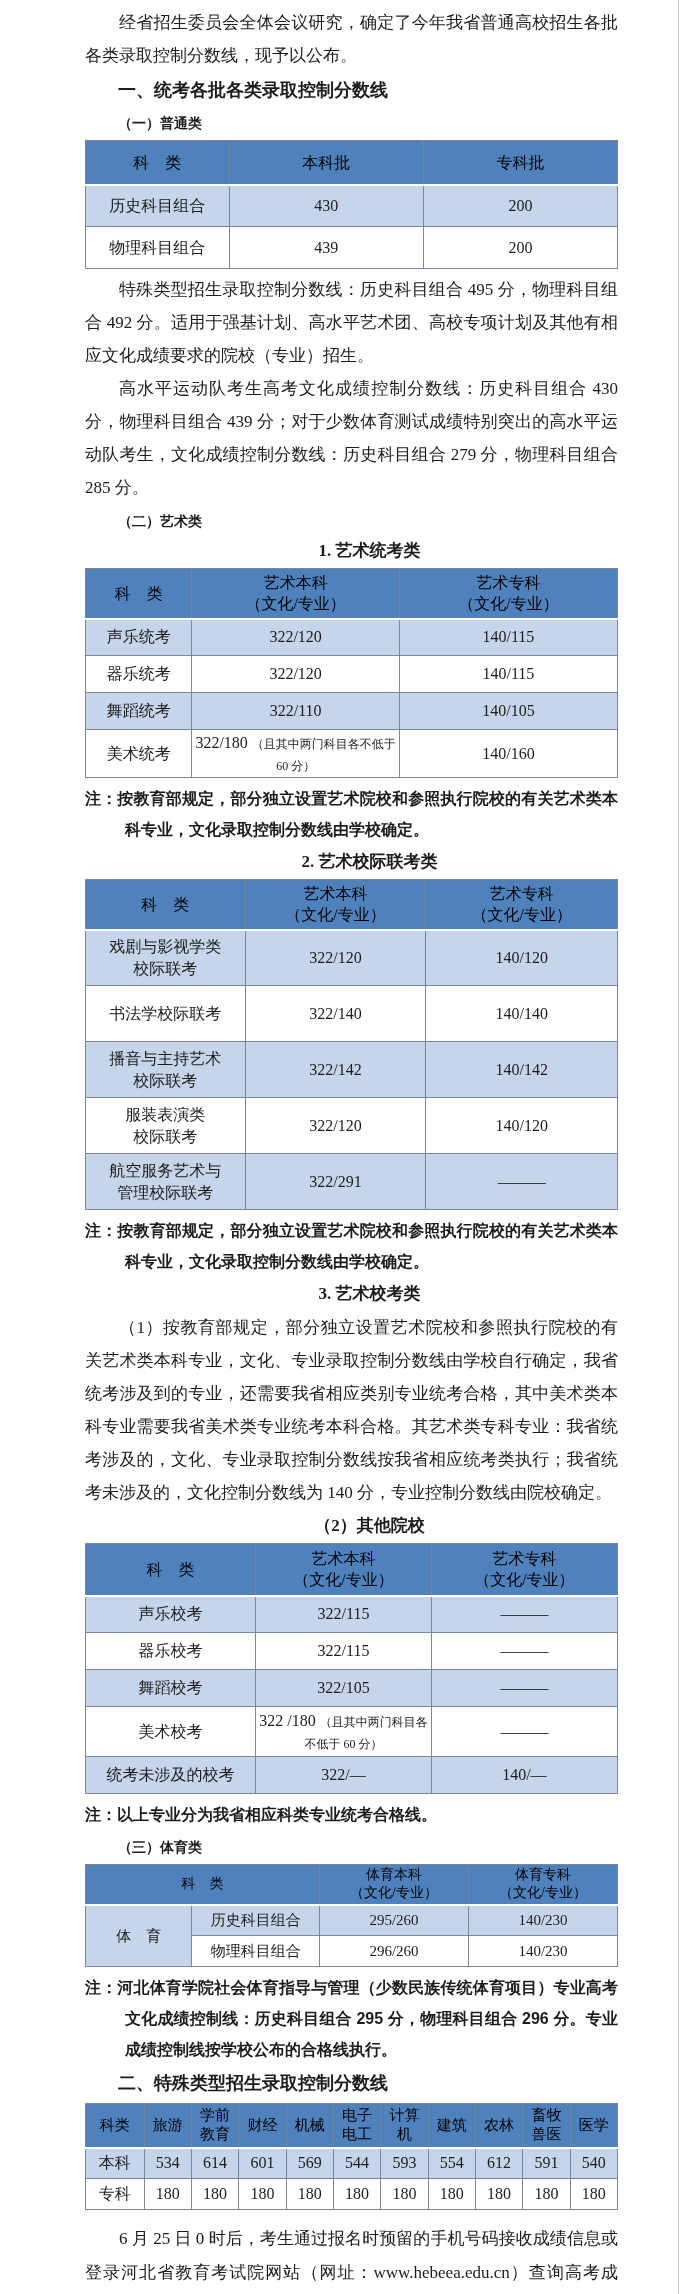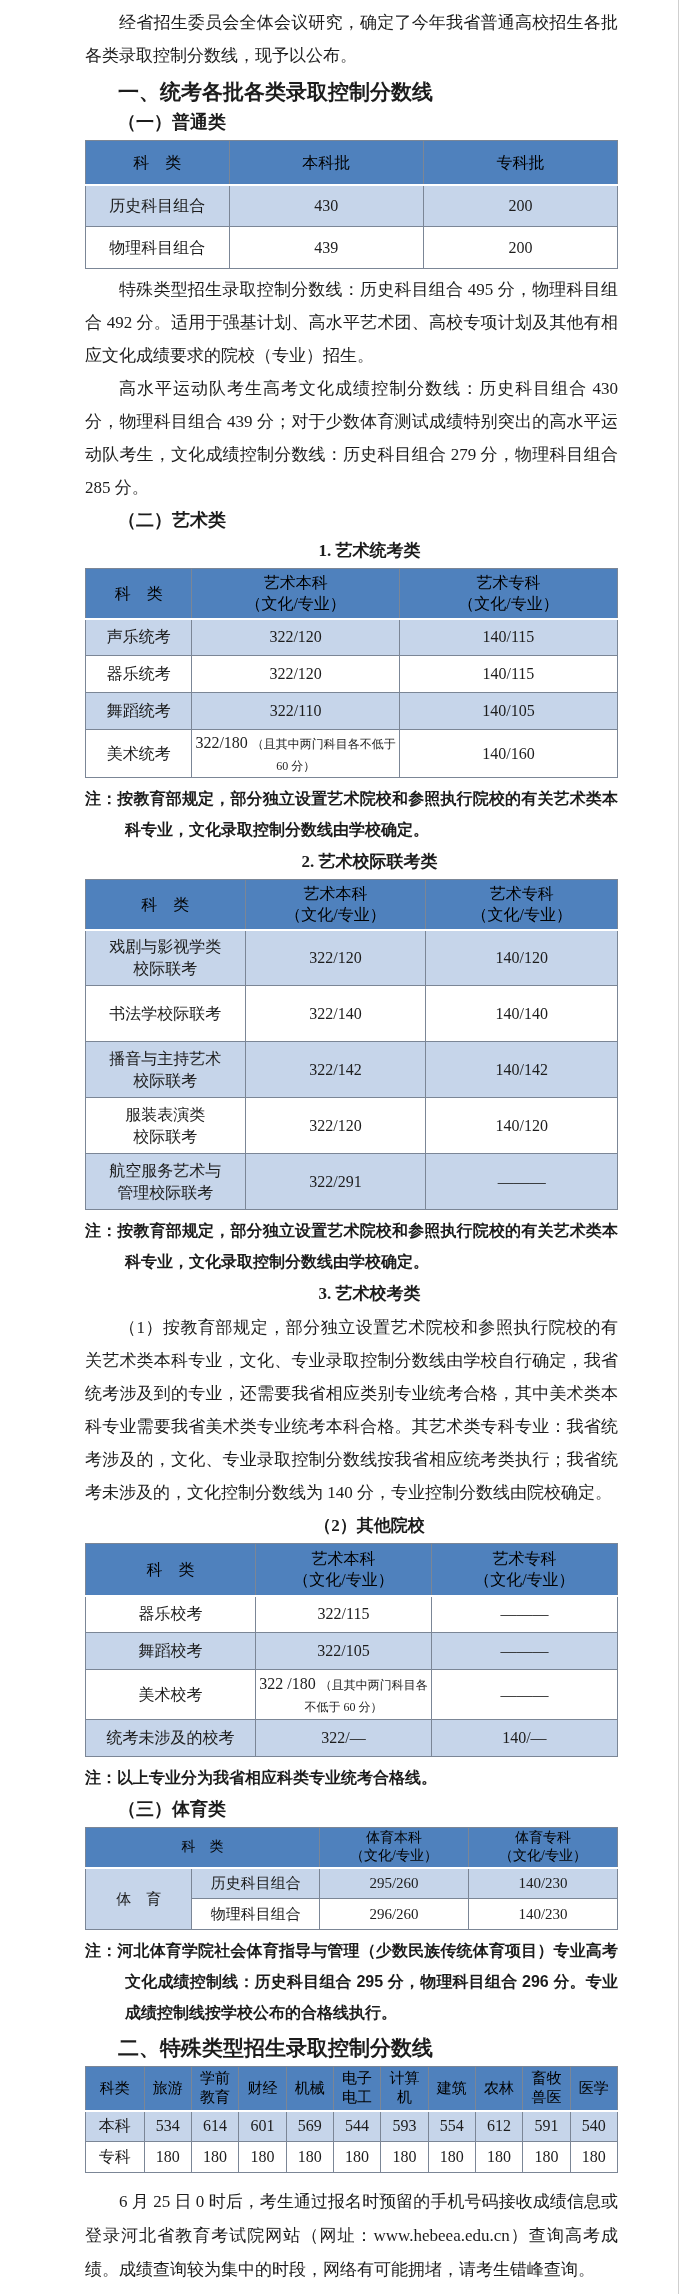--- a/index.html
+++ b/index.html
@@ -8,24 +8,24 @@
     overflow:hidden; font-family:"Liberation Serif","DejaVu Serif",serif;
     color:#1c1c1c;
   }
   .edge-line { position:absolute; right:5px; top:0; height:100%; width:1px; background:#cfcfcf; }
   .content { position:absolute; left:85px; top:6px; width:533px; }
 
   p.body { margin:0; font-size:17px; line-height:33px; text-indent:2em; text-align:justify; }
   p.body.tight { margin-top:4px; }
   p.final { margin-top:12px; line-height:34px; }
 
-  .h1 { font-family:Liberation Sans, sans-serif; font-weight:bold;
-        font-size:21px; line-height:27px; margin:6px 0 5px 0; padding-left:33px; }
-  .h2 { font-family:Liberation Mono, monospace; font-weight:bold;
-        font-size:18px; line-height:26px; margin:4px 0; padding-left:33px; }
+  .h1 { font-family:Liberation Mono, monospace; font-weight:bold;
+        font-size:18px; line-height:27px; margin:6px 0 5px 0; padding-left:33px; }
+  .h2 { font-family:Liberation Sans, sans-serif; font-weight:bold;
+        font-size:14px; line-height:26px; margin:4px 0; padding-left:33px; }
   .h3 { font-family:Liberation Serif, serif; font-weight:bold;
         font-size:17px; line-height:26px; margin:4px 0; padding-left:36px;text-align:center; }
 
   .note { font-family:"Liberation Sans","DejaVu Sans",sans-serif; font-weight:bold;
           font-size:16px; line-height:31px; margin:5px 0 3px 0;
           padding-left:40px; text-indent:-40px; text-align:justify; }
 
   table { width:100%; border-collapse:collapse; table-layout:fixed; margin:2px 0; }
   th, td { border:1px solid #7b8696; text-align:center; vertical-align:middle; padding:0 2px; box-sizing:border-box; }
   thead th { background:#4f81bd; color:#000000; font-weight:normal; font-size:16px;
@@ -206,20 +206,25 @@
       <thead>
         <tr>
           <th>科　类</th>
           <th>艺术本科
 （文化/专业）</th>
           <th>艺术专科
 （文化/专业）</th>
         </tr>
       </thead>
       <tbody>
+        <tr class="alt">
+          <td>声乐校考</td>
+          <td>322/115</td>
+          <td>———</td>
+        </tr>
         <tr>
           <td>器乐校考</td>
           <td>322/115</td>
           <td>———</td>
         </tr>
         <tr class="alt">
           <td>舞蹈校考</td>
           <td>322/105</td>
           <td>———</td>
         </tr>

